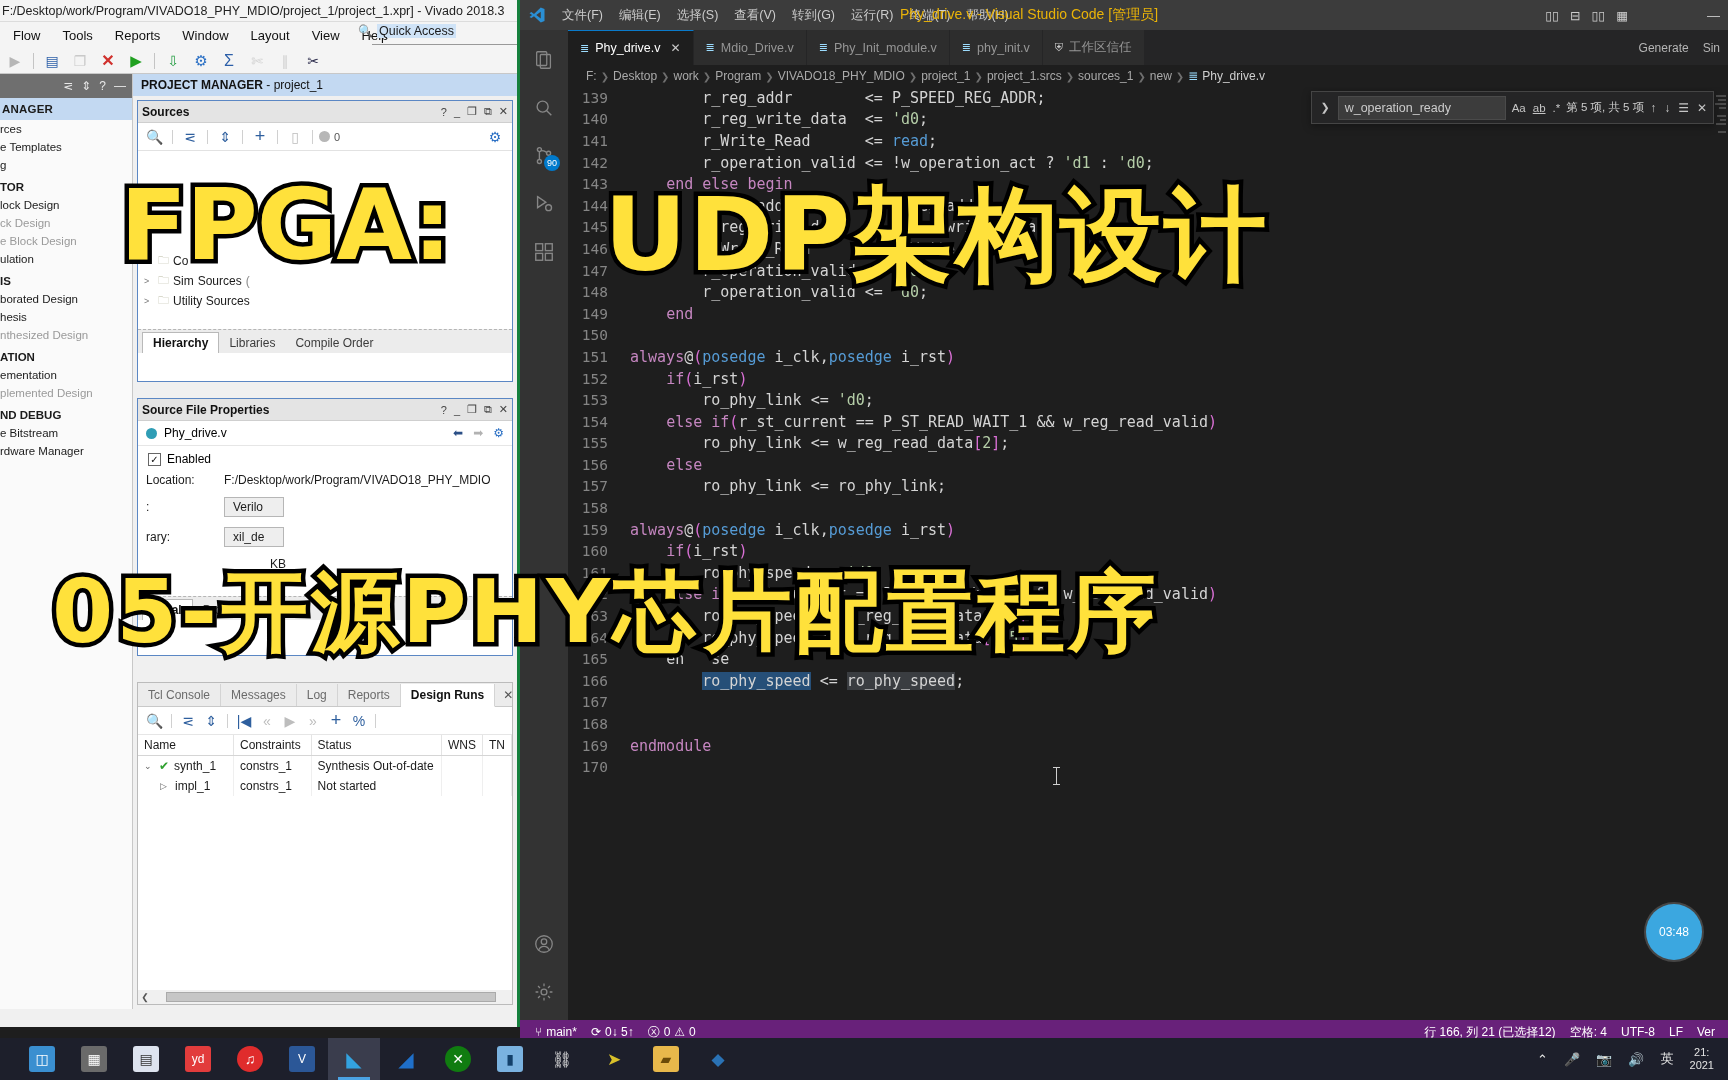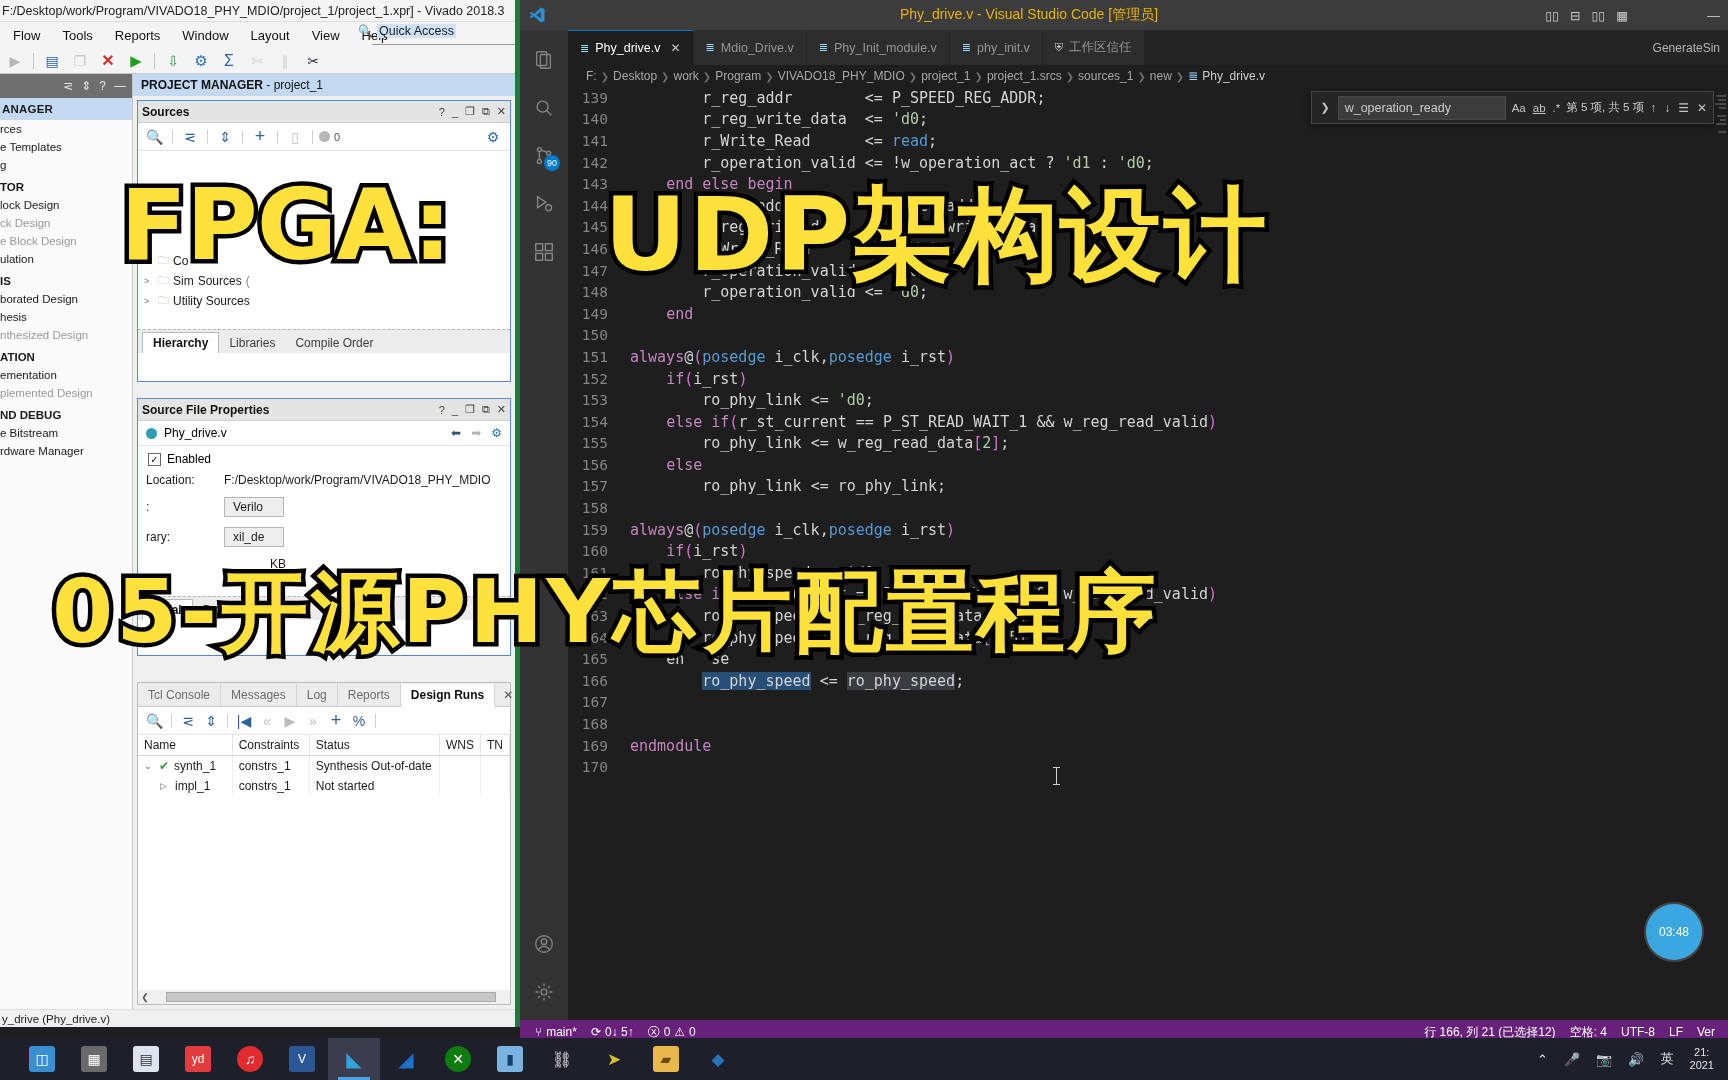--- a/index.html
+++ b/index.html
@@ -8,21 +8,21 @@
     overflow: hidden;
     font-family: "Liberation Sans", sans-serif;
     background: #1e1e1e;
   }
   #root { position: relative; width: 1728px; height: 1080px; }
 
   
   .vivado {
     position: absolute; left: 0; top: 0; width: 520px; height: 1027px;
     background: #f0f0f0; overflow: hidden;
-    border-right: 5px solid #15803d;
+    border-right: 3px solid #15803d;
   }
   .viv-title {
     height: 22px; background: #f4f4f4; color: #222;
     font-size: 12.5px; line-height: 22px; padding-left: 2px;
     white-space: nowrap; overflow: hidden;
     border-bottom: 1px solid #dcdcdc;
   }
   .viv-menubar {
     height: 26px; background: #f4f4f4; display: flex; align-items: center;
     padding-left: 2px; position: relative;
@@ -201,21 +201,21 @@
   .editor-area { flex: 1; position: relative; background:#1e1e1e; display:flex; flex-direction:column; min-width:0;}
   .tabsbar { height: 35px; background:#252526; display:flex; align-items:stretch; position:relative; }
   .vtab {
     display:flex; align-items:center; gap:6px; padding: 0 12px; font-size:12.5px; color:#969696;
     background:#2d2d2d; border-right:1px solid #252526; white-space:nowrap; max-width: 200px;
   }
   .vtab.active { background:#1e1e1e; color:#ffffff; border-top:1px solid #0a7aca;}
   .vtab .ficon { color:#9cdcfe; font-size:11px; }
   .vtab .xclose { color:#cccccc; font-size:12px; margin-left: 4px;}
   .tabs-right {
-    margin-left:auto; display:flex; align-items:center; padding-right: 8px;
+    margin-left:auto; display:flex; align-items:center; gap: 14px; padding-right: 8px;
     font-size:12px; color:#b5b5b5; white-space:nowrap;
   }
   .breadcrumbs {
     height: 22px; background:#1e1e1e; display:flex; align-items:center; gap:4px;
     padding-left: 18px; font-size: 12px; color:#a9a9a9; white-space:nowrap;
   }
   .breadcrumbs .sep { color:#6f6f6f; font-size:10px; }
   .breadcrumbs .bc.last { color:#cfcfcf; }
 
   .codewrap { flex:1; position:relative; overflow:hidden; }
@@ -535,30 +535,39 @@
           </table>
           <div class="hscroll">
             <span class="ar">❮</span>
             <span class="thumb"></span>
           </div>
         </div>
 
       </div>
     </div>
 
-    <div class="viv-status">y_drive (Phy_drive.v)</div>
   </div>
 
   <div class="vscode">
 
     <div class="vs-titlebar">
       <div class="vs-logo">
         <svg width="18" height="18" viewBox="0 0 24 24">
             <path d="M17 2l-9 8.5L4.5 8 2 9.5 5.5 12 2 14.5 4.5 16 8 13.5 17 22l5-2V4l-5-2zm0 5.5v9L11 12l6-4.5z" fill="#2a8fd4"></path>
           </svg>
+      </div>
+      <div class="vs-menu">
+        <span>文件(F)</span>
+        <span>编辑(E)</span>
+        <span>选择(S)</span>
+        <span>查看(V)</span>
+        <span>转到(G)</span>
+        <span>运行(R)</span>
+        <span>终端(T)</span>
+        <span>帮助(H)</span>
       </div>
       <div class="vs-apptitle" style="left:380px;right:420px">Phy_drive.v - Visual Studio Code [管理员]</div>
       <div class="vs-layout-icons">
         <span>▯▯</span>
         <span>⊟</span>
         <span>▯▯</span>
         <span>▦</span>
       </div>
       <div class="vs-winbtns">
         <span>—</span>

